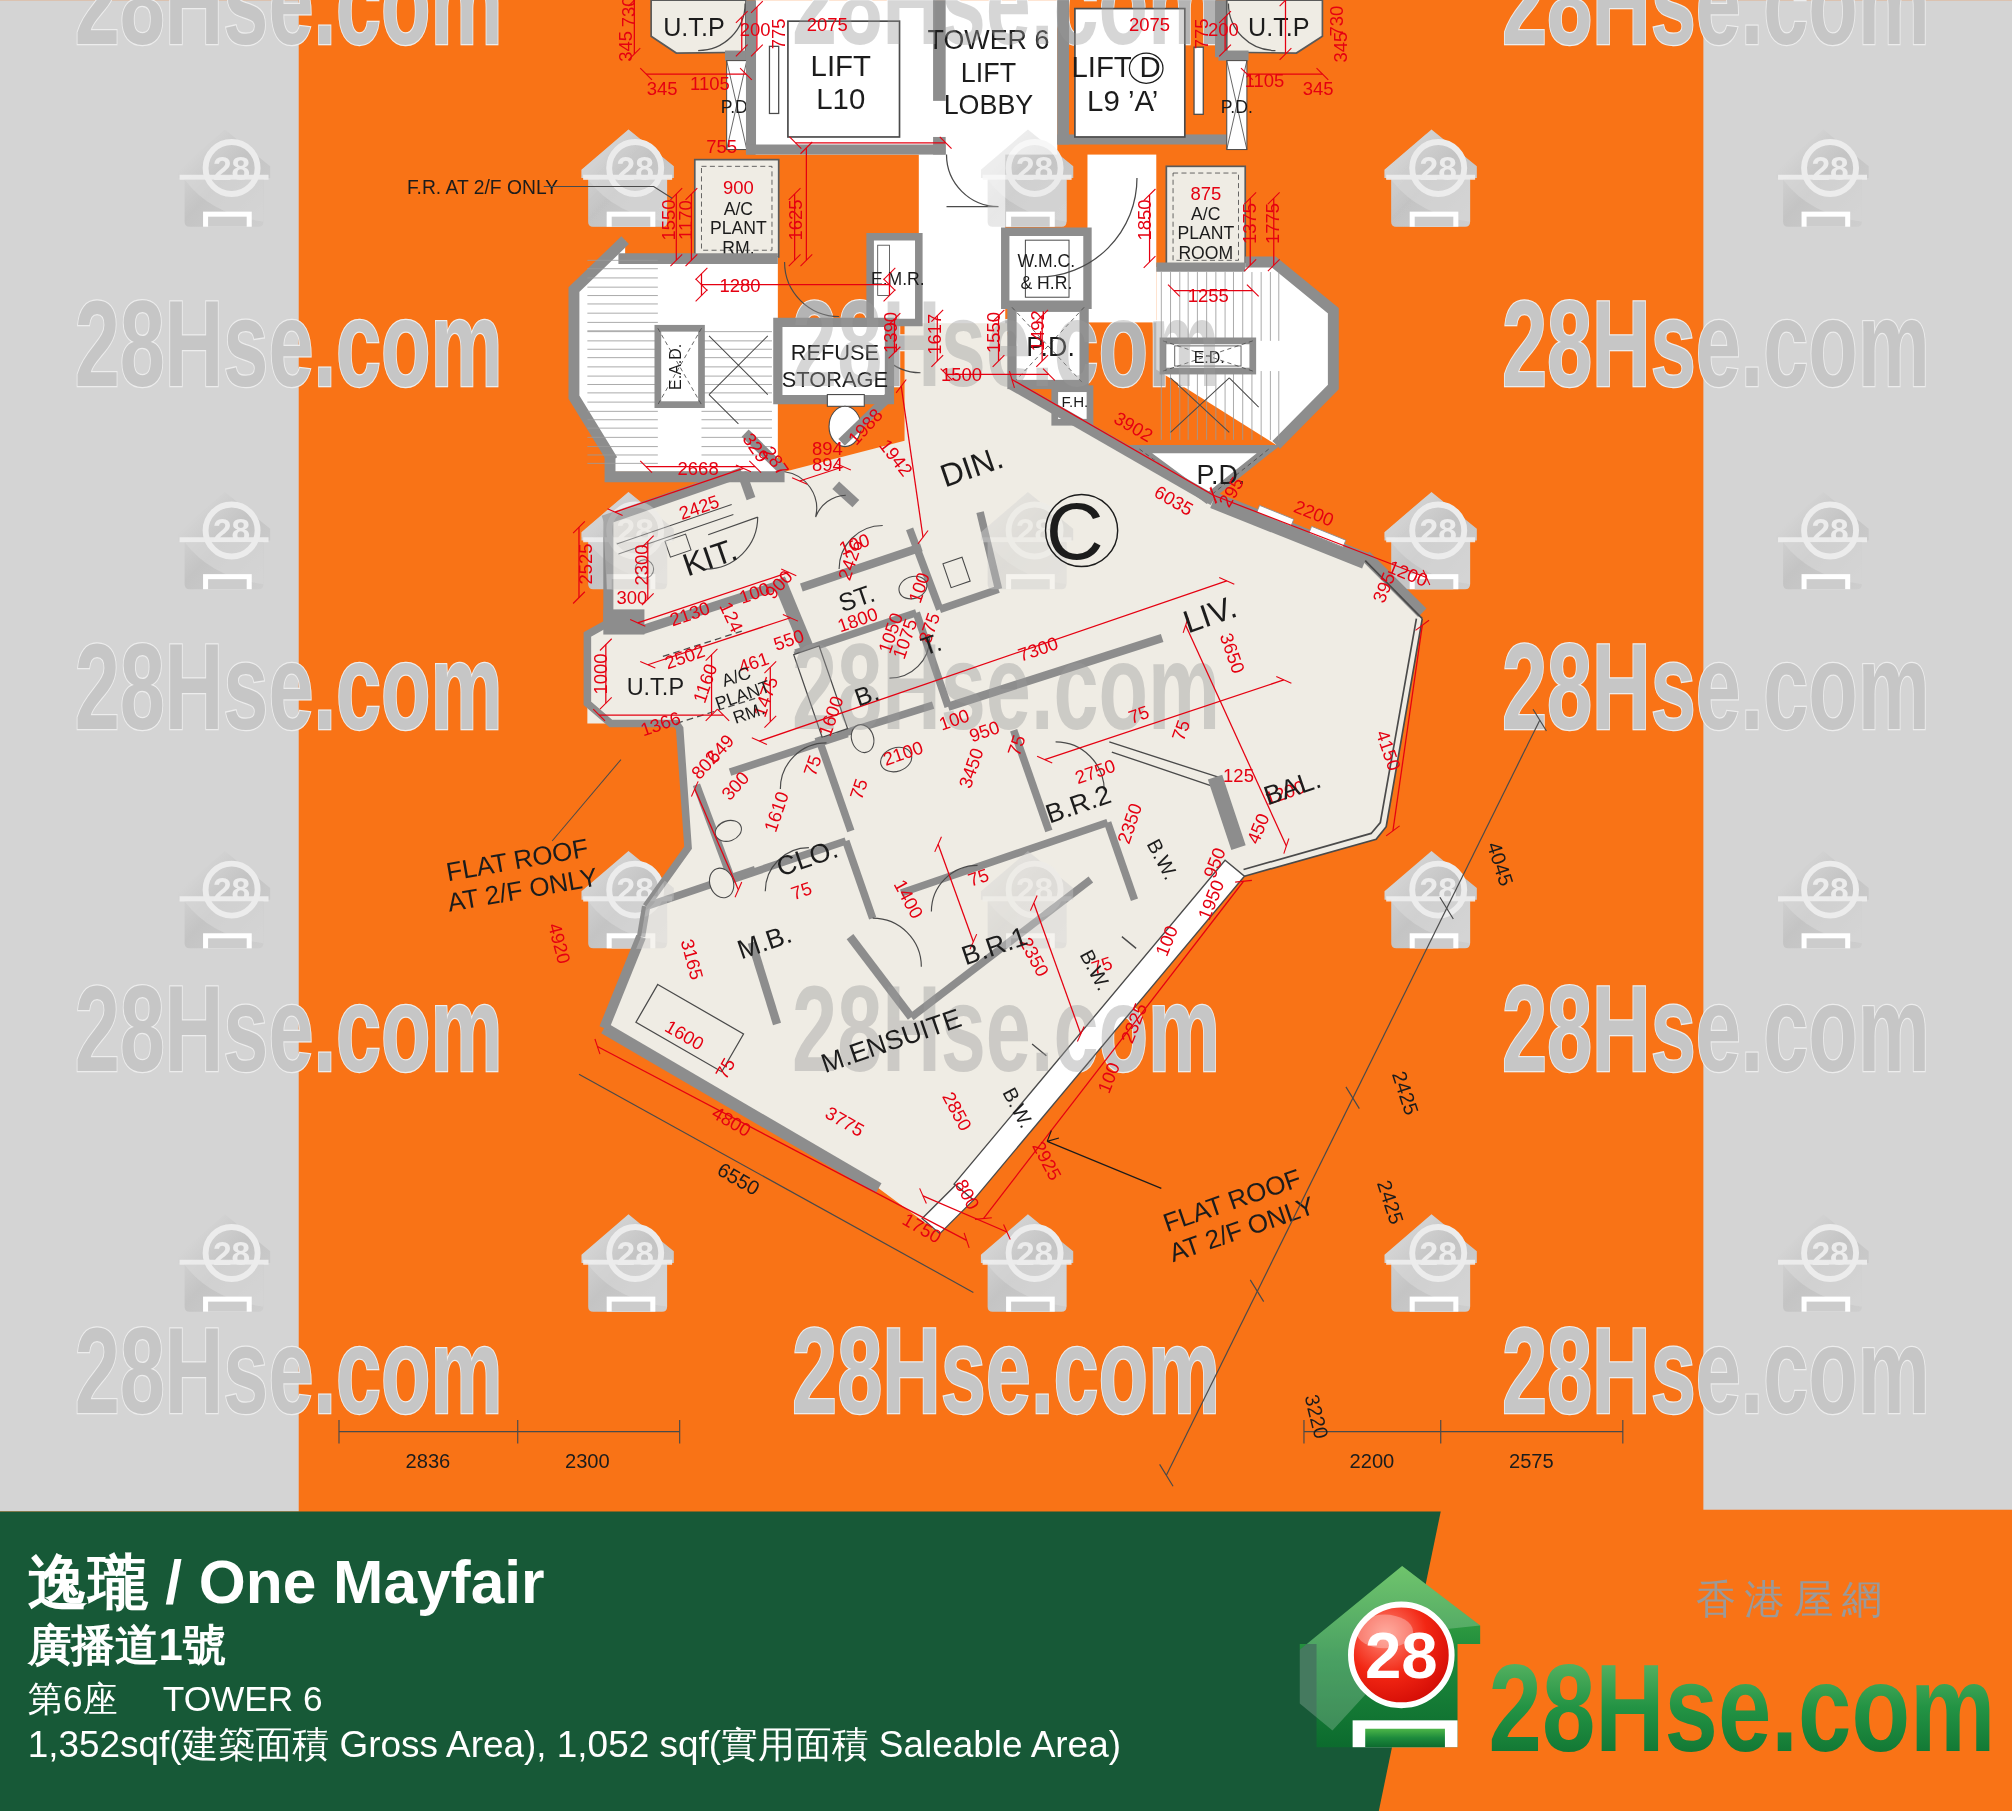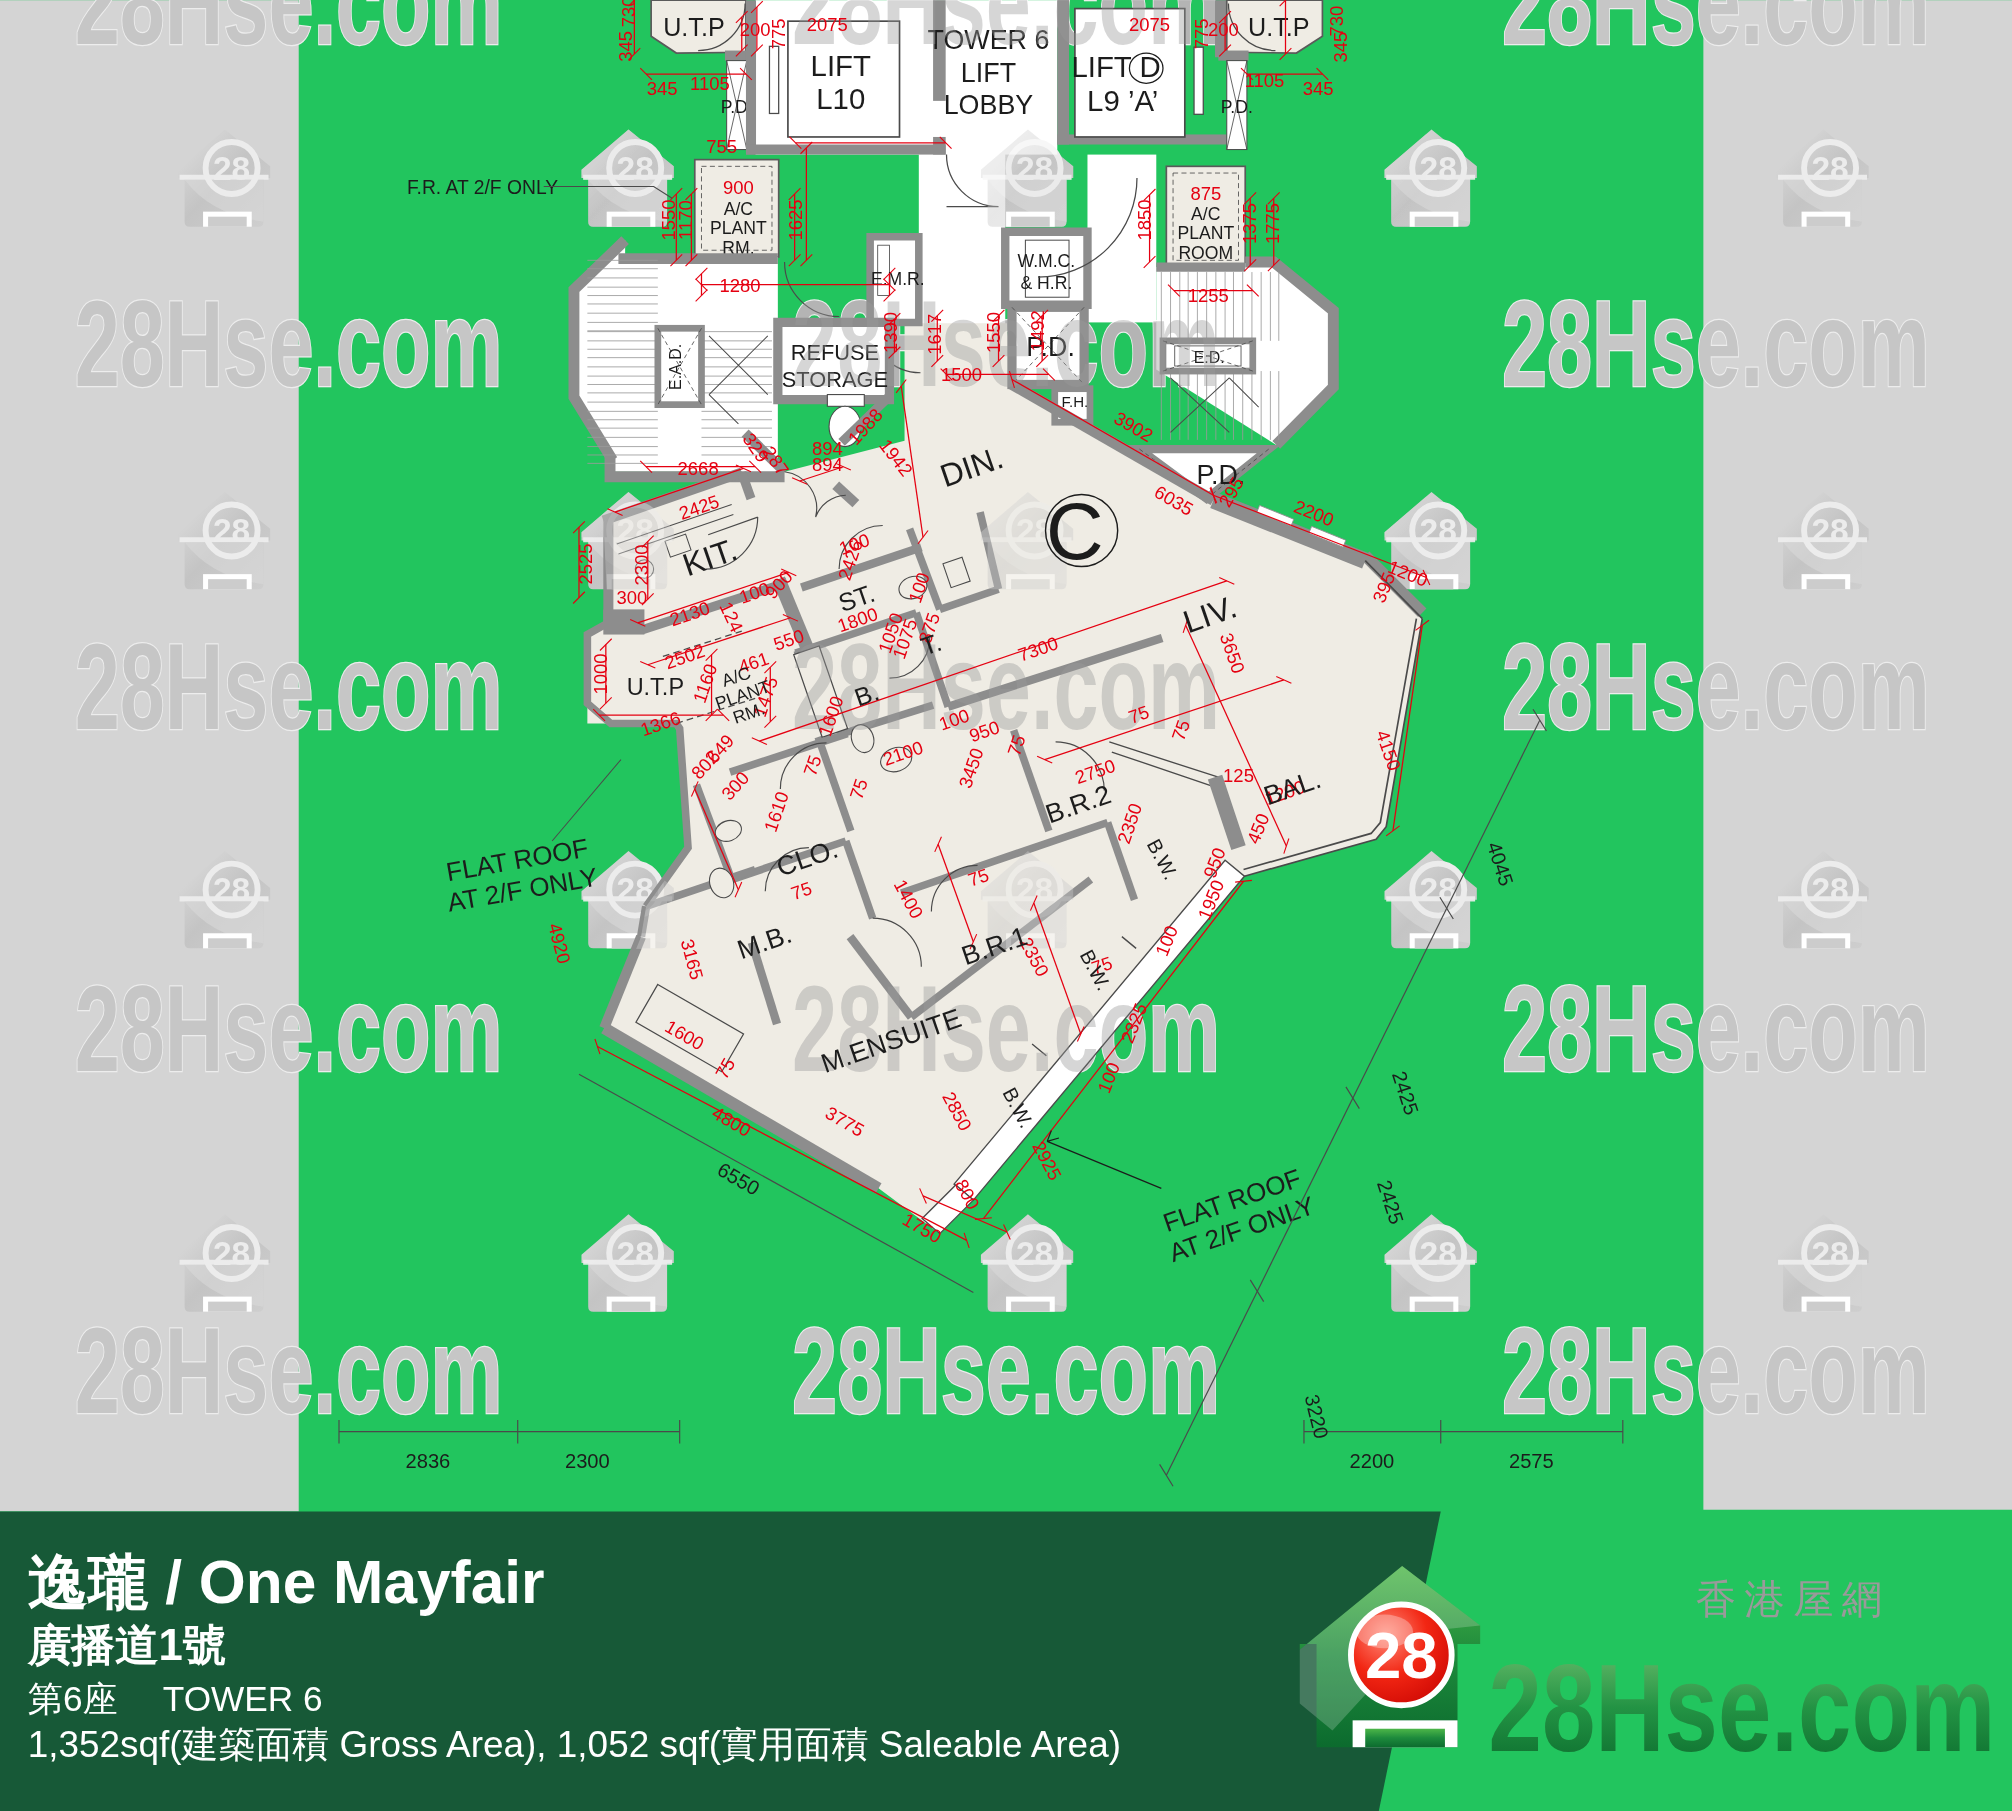--- a/index.html
+++ b/index.html
@@ -1,15 +1,15 @@
 <!DOCTYPE html>
 <html style="font-size:13.4px"><head><meta charset="utf-8">
 <style>
 html,body{margin:0;padding:0;background:#fff;}
-#page{position:relative;width:2013px;height:1812px;overflow:hidden;background:#22c55e;
+#page{position:relative;width:2013px;height:1812px;overflow:hidden;background:#f97316;
 font-family:"Liberation Sans",sans-serif;}
 svg{position:absolute;top:0;left:0;}
 text{font-family:"Liberation Sans",sans-serif;}
 </style></head><body>
 <div id="page">
 <svg width="2013" height="1812" viewBox="0 0 2399 2159">
 <defs>
   <linearGradient id="icong" x1="0" y1="0" x2="1" y2="1">
     <stop offset="0" stop-color="#e0e0e0"></stop>
           <stop offset="0.5" stop-color="#c4c4c4"></stop>

